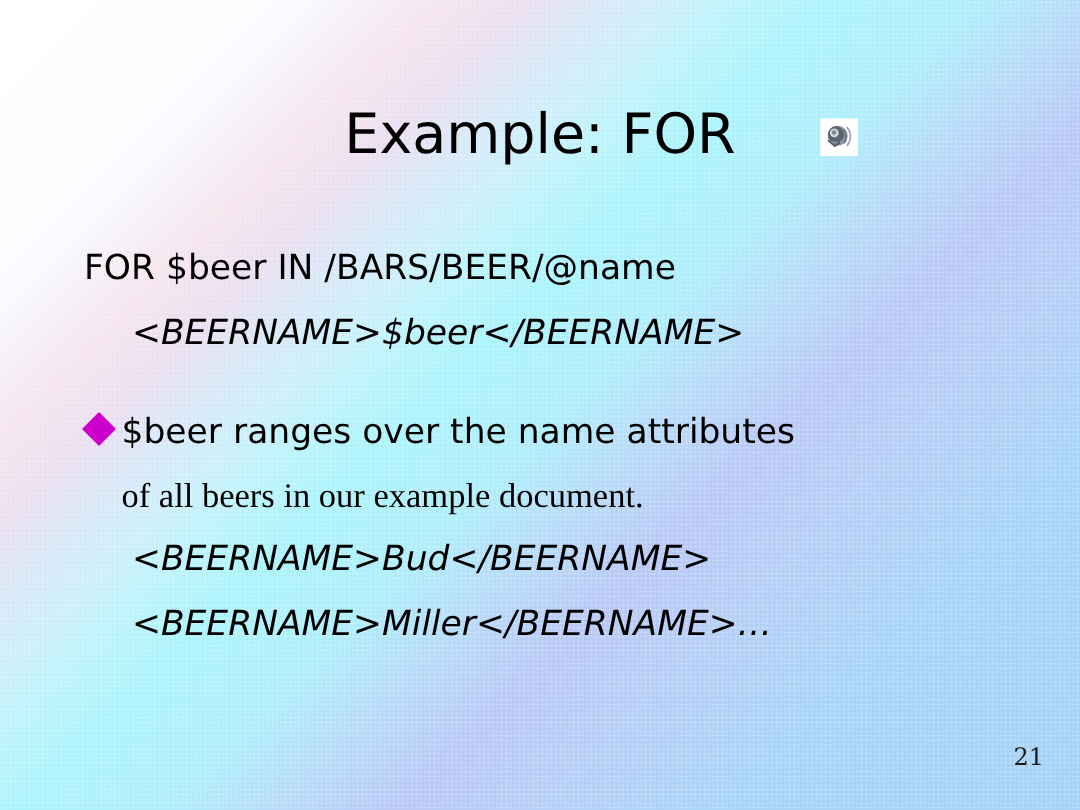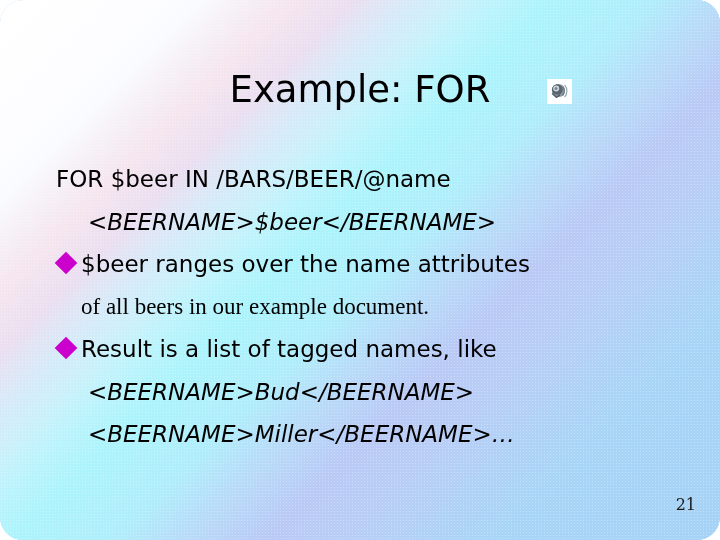--- a/index.html
+++ b/index.html
@@ -8,21 +8,20 @@
     padding: 0;
     background: #ffffff;
   }
   #slide {
     position: relative;
     width: 720px;
     height: 540px;
     overflow: hidden;
     font-family: "DejaVu Sans", "Liberation Sans", sans-serif;
     background: #aad4f7;
-    border-radius: 23px;
   }
 
   
   .bg-layer {
     position: absolute;
     inset: 0;
     pointer-events: none;
   }
   
   .bg-base {
@@ -127,20 +126,21 @@
   .line {
     white-space: nowrap;
   }
   .indent {
     padding-left: 32px;
     font-style: italic;
   }
   .bullet-line {
     position: relative;
     white-space: nowrap;
+    margin-top: 24px;
   }
   .bullet {
     display: inline-block;
     width: 24px;
     height: 24px;
     vertical-align: -3px;
     margin-right: 1px;
   }
   .bullet i {
     display: block;
@@ -203,23 +203,20 @@
 
 
     <div class="line indent">&lt;BEERNAME&gt;$beer&lt;/BEERNAME&gt;</div>
 
     <div class="bullet-line">
       <span class="bullet"><i></i></span><span>$beer ranges over the name attributes</span>
     </div>
 
     <div class="wrap-line">of all beers in our example document.</div>
 
-    <div class="bullet-line">
-      <span class="bullet"><i></i></span><span>Result is a list of tagged names, like</span>
-    </div>
 
     <div class="line indent">&lt;BEERNAME&gt;Bud&lt;/BEERNAME&gt;</div>
 
     <div class="line indent">&lt;BEERNAME&gt;Miller&lt;/BEERNAME&gt;…</div>
 
   </div>
 
   <div id="page-number">21</div>
 
 </div>

